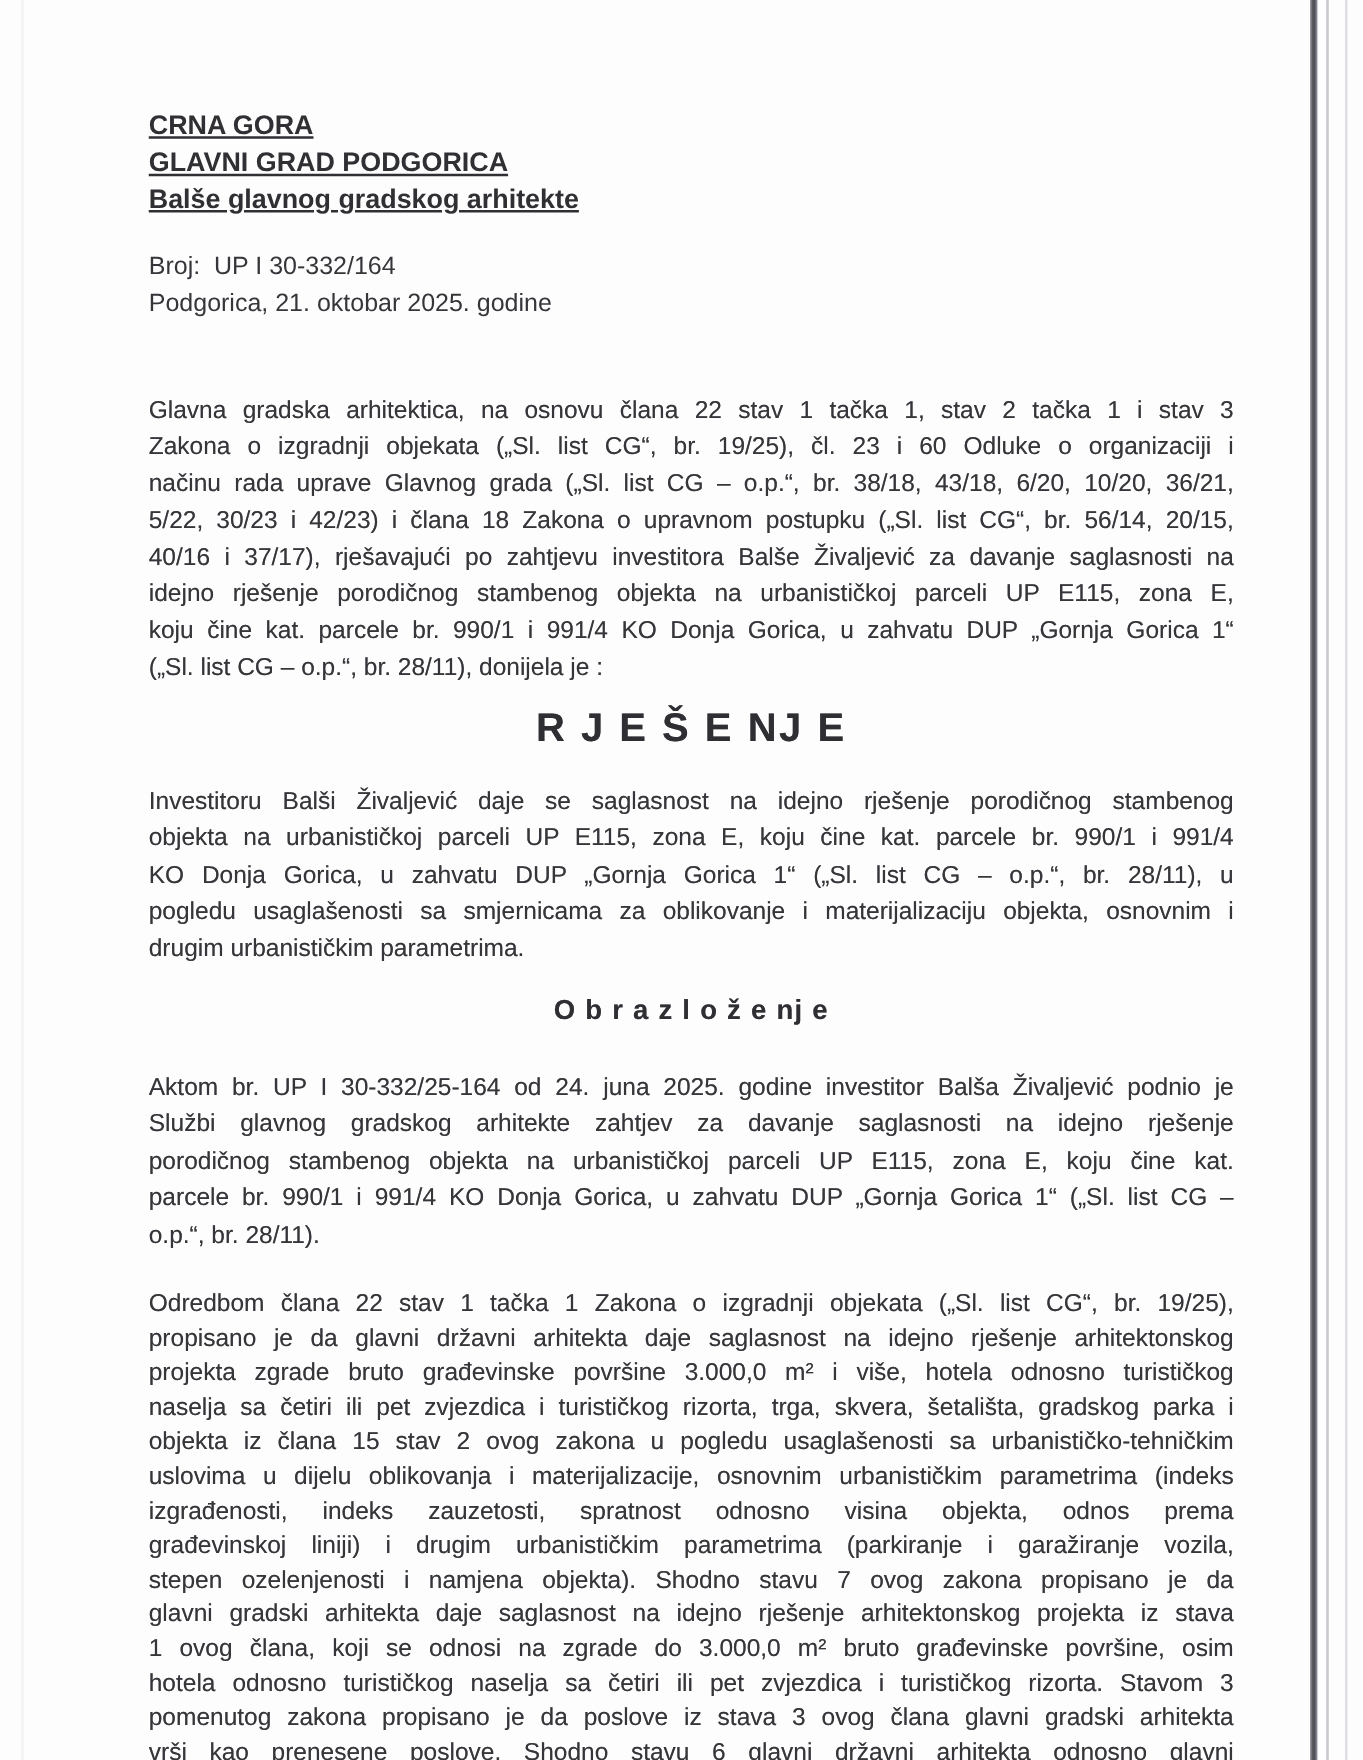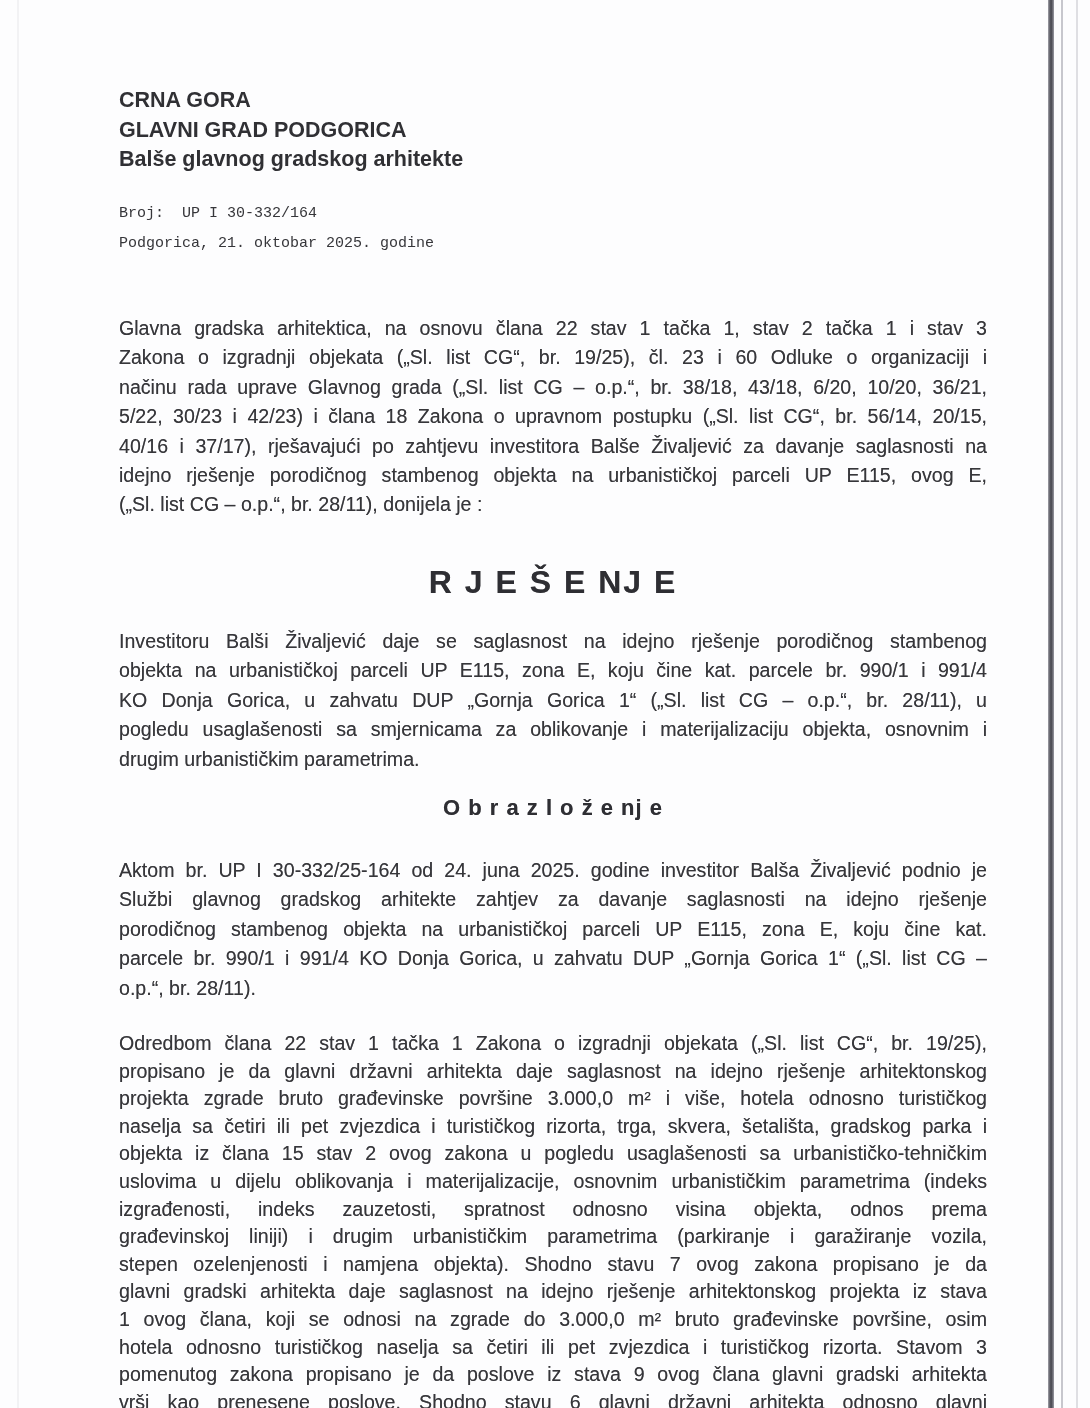--- a/index.html
+++ b/index.html
@@ -52,30 +52,30 @@
   .letterhead {
     position: absolute;
     top: 86px; left: 0; right: 0;
   }
   .letterhead div {
     font-weight: bold;
     font-size: 21.5px;
     line-height: 29.5px;
     color: #303034;
     white-space: pre-wrap;
+    text-decoration: underline;
   }
   .refblock {
     position: absolute;
     top: 199px; left: 0; right: 0;
   }
   .refblock div {
-    font-size: 15px;
+    font-size: 20px;
     line-height: 29.5px;
     white-space: pre-wrap;
-    font-family: Liberation Mono, monospace;
   }
   .para {
     position: absolute;
     left: 0; right: 0;
   }
   .jline {
     text-align: justify;
     font-size: 19.6px;
     line-height: 29.4px;
     height: 29.4px;
@@ -143,21 +143,22 @@
       <div>Broj:  UP I 30-332/164</div>
       <div>Podgorica, 21. oktobar 2025. godine</div>
     </div>
 
     <div class="para para-intro">
         <div class="jline">Glavna gradska arhitektica, na osnovu člana 22 stav 1 tačka 1, stav 2 tačka 1 i stav 3</div>
         <div class="jline">Zakona o izgradnji objekata („Sl. list CG“, br. 19/25), čl. 23 i 60 Odluke o organizaciji i</div>
         <div class="jline">načinu rada uprave Glavnog grada („Sl. list CG – o.p.“, br. 38/18, 43/18, 6/20, 10/20, 36/21,</div>
         <div class="jline">5/22, 30/23 i 42/23) i člana 18 Zakona o upravnom postupku („Sl. list CG“, br. 56/14, 20/15,</div>
         <div class="jline">40/16 i 37/17), rješavajući po zahtjevu investitora Balše Živaljević za davanje saglasnosti na</div>
-        <div class="jline">idejno rješenje porodičnog stambenog objekta na urbanističkoj parceli UP E115, ovog E,</div>
+        <div class="jline">idejno rješenje porodičnog stambenog objekta na urbanističkoj parceli UP E115, zona E,</div>
+        <div class="jline">koju čine kat. parcele br. 990/1 i 991/4 KO Donja Gorica, u zahvatu DUP „Gornja Gorica 1“</div>
         <div class="jline jline--last">(„Sl. list CG – o.p.“, br. 28/11), donijela je :</div>
       </div>
 
     <div class="doc-title title-decision">R J E Š E NJ E</div>
 
     <div class="para para-decision">
         <div class="jline">Investitoru Balši Živaljević daje se saglasnost na idejno rješenje porodičnog stambenog</div>
         <div class="jline">objekta na urbanističkoj parceli UP E115, zona E, koju čine kat. parcele br. 990/1 i 991/4</div>
         <div class="jline">KO Donja Gorica, u zahvatu DUP „Gornja Gorica 1“ („Sl. list CG – o.p.“, br. 28/11), u</div>
         <div class="jline">pogledu usaglašenosti sa smjernicama za oblikovanje i materijalizaciju objekta, osnovnim i</div>
@@ -180,18 +181,18 @@
         <div class="jline">projekta zgrade bruto građevinske površine 3.000,0 m² i više, hotela odnosno turističkog</div>
         <div class="jline">naselja sa četiri ili pet zvjezdica i turističkog rizorta, trga, skvera, šetališta, gradskog parka i</div>
         <div class="jline">objekta iz člana 15 stav 2 ovog zakona u pogledu usaglašenosti sa urbanističko-tehničkim</div>
         <div class="jline">uslovima u dijelu oblikovanja i materijalizacije, osnovnim urbanističkim parametrima (indeks</div>
         <div class="jline">izgrađenosti, indeks zauzetosti, spratnost odnosno visina objekta, odnos prema</div>
         <div class="jline">građevinskoj liniji) i drugim urbanističkim parametrima (parkiranje i garažiranje vozila,</div>
         <div class="jline">stepen ozelenjenosti i namjena objekta). Shodno stavu 7 ovog zakona propisano je da</div>
         <div class="jline">glavni gradski arhitekta daje saglasnost na idejno rješenje arhitektonskog projekta iz stava</div>
         <div class="jline">1 ovog člana, koji se odnosi na zgrade do 3.000,0 m² bruto građevinske površine, osim</div>
         <div class="jline">hotela odnosno turističkog naselja sa četiri ili pet zvjezdica i turističkog rizorta. Stavom 3</div>
-        <div class="jline">pomenutog zakona propisano je da poslove iz stava 9 ovog člana glavni gradski arhitekta</div>
+        <div class="jline">pomenutog zakona propisano je da poslove iz stava 3 ovog člana glavni gradski arhitekta</div>
         <div class="jline">vrši kao prenesene poslove. Shodno stavu 6 glavni državni arhitekta odnosno glavni</div>
       </div>
 
   </div>
 </div>
 
 </body></html>

